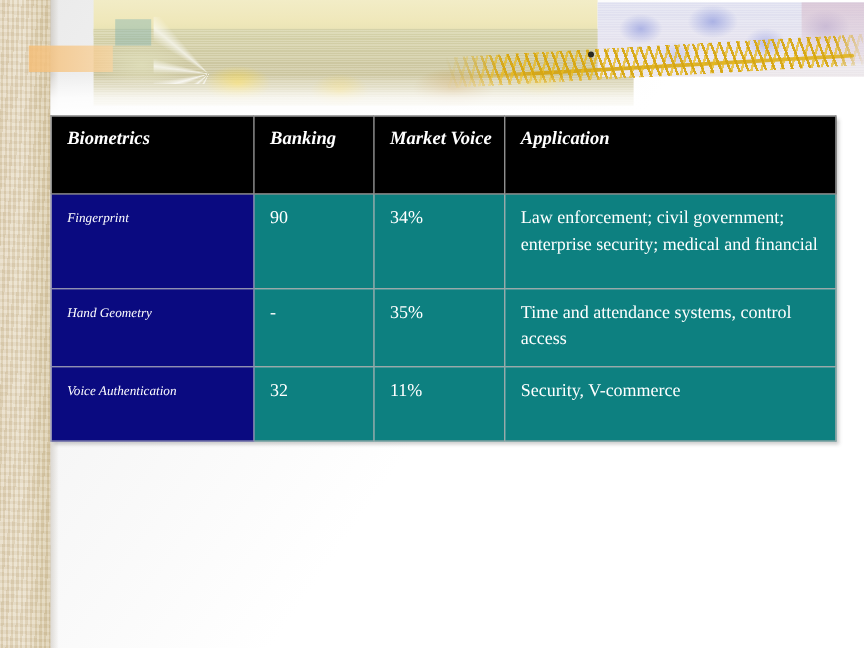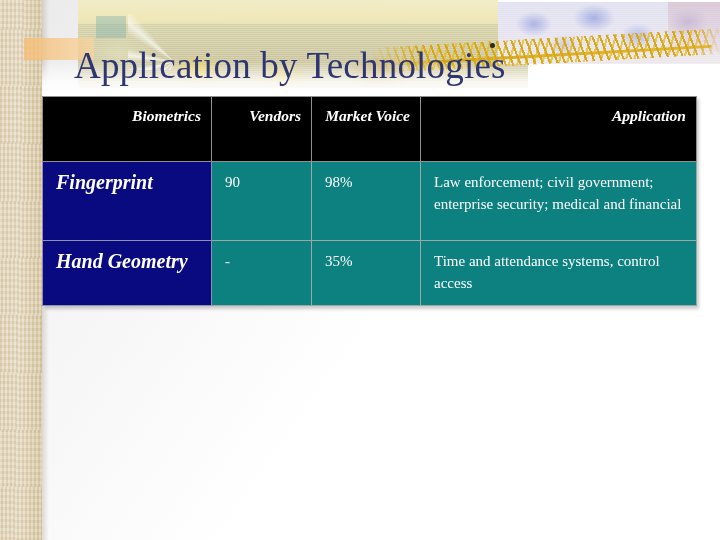--- a/index.html
+++ b/index.html
@@ -185,21 +185,21 @@
     vertical-align: top;
     padding: 9px 10px 9px 13px;
     border: 1px solid #9aa8a8;
     color: #ffffff;
     font-family: "Liberation Serif", serif;
   }
   
   table.bio thead th {
     background: #000000;
     border-color: #8f8f8f;
-    text-align: right;
+    text-align: left;
     font-style: italic;
     font-weight: bold;
     font-size: 15.5px;
     line-height: 19px;
     height: 46px;
   }
   th.h-vendors {
     font-size: 12.5px;
     font-weight: bold;
   }
@@ -207,22 +207,22 @@
   table.bio tbody td {
     background: #0d8080;
     border-color: #9aa8a8;
     font-size: 15px;
     line-height: 22px;
   }
   table.bio tbody td.cat {
     background: #0a0a80;
     border-color: #8f8fb0;
     font-style: italic;
-    font-weight: bold;
-    font-size: 20px;
+    font-weight: normal;
+    font-size: 11px;
     line-height: 22px;
   }
 
   .col1 { width: 169px; }
   .col2 { width: 100px; }
   .col3 { width: 109px; }
   .col4 { width: 276px; }
 
   .r1 { height: 79px; }
   .r2 { height: 65px; }
@@ -245,48 +245,53 @@
     <div class="bnd-teal-sq"></div>
     <div class="bnd-orange"></div>
     <div class="bnd-lavender"></div>
     <div class="bnd-lavender-pink"></div>
     <div class="bnd-wheat-stem"></div>
     <div class="bnd-wheat"></div>
     <div class="bnd-wheat-dot"></div>
     <div class="bnd-fade"></div>
   </div>
 
-  <div id="title">Application by Technologies</div>
 
   <div id="table-wrap">
     <table class="bio">
       <colgroup>
         <col class="col1">
           <col class="col2">
           <col class="col3">
           <col class="col4">
       </colgroup>
       <thead>
         <tr>
           <th>Biometrics</th>
-          <th class="h-vendors">Vendors</th>
+          <th class="h-vendors">Banking</th>
           <th>Market Voice</th>
           <th>Application</th>
         </tr>
       </thead>
       <tbody>
         <tr class="r1">
           <td class="cat">Fingerprint</td>
           <td>90</td>
-          <td>98%</td>
+          <td>34%</td>
           <td>Law enforcement; civil government; enterprise security; medical and financial</td>
         </tr>
         <tr class="r2">
           <td class="cat">Hand Geometry</td>
           <td>-</td>
           <td>35%</td>
           <td>Time and attendance systems, control access</td>
         </tr>
+        <tr class="r4">
+          <td class="cat">Voice Authentication</td>
+          <td>32</td>
+          <td>11%</td>
+          <td>Security, V-commerce</td>
+        </tr>
       </tbody>
     </table>
   </div>
 
 </div>
 
 </body></html>

